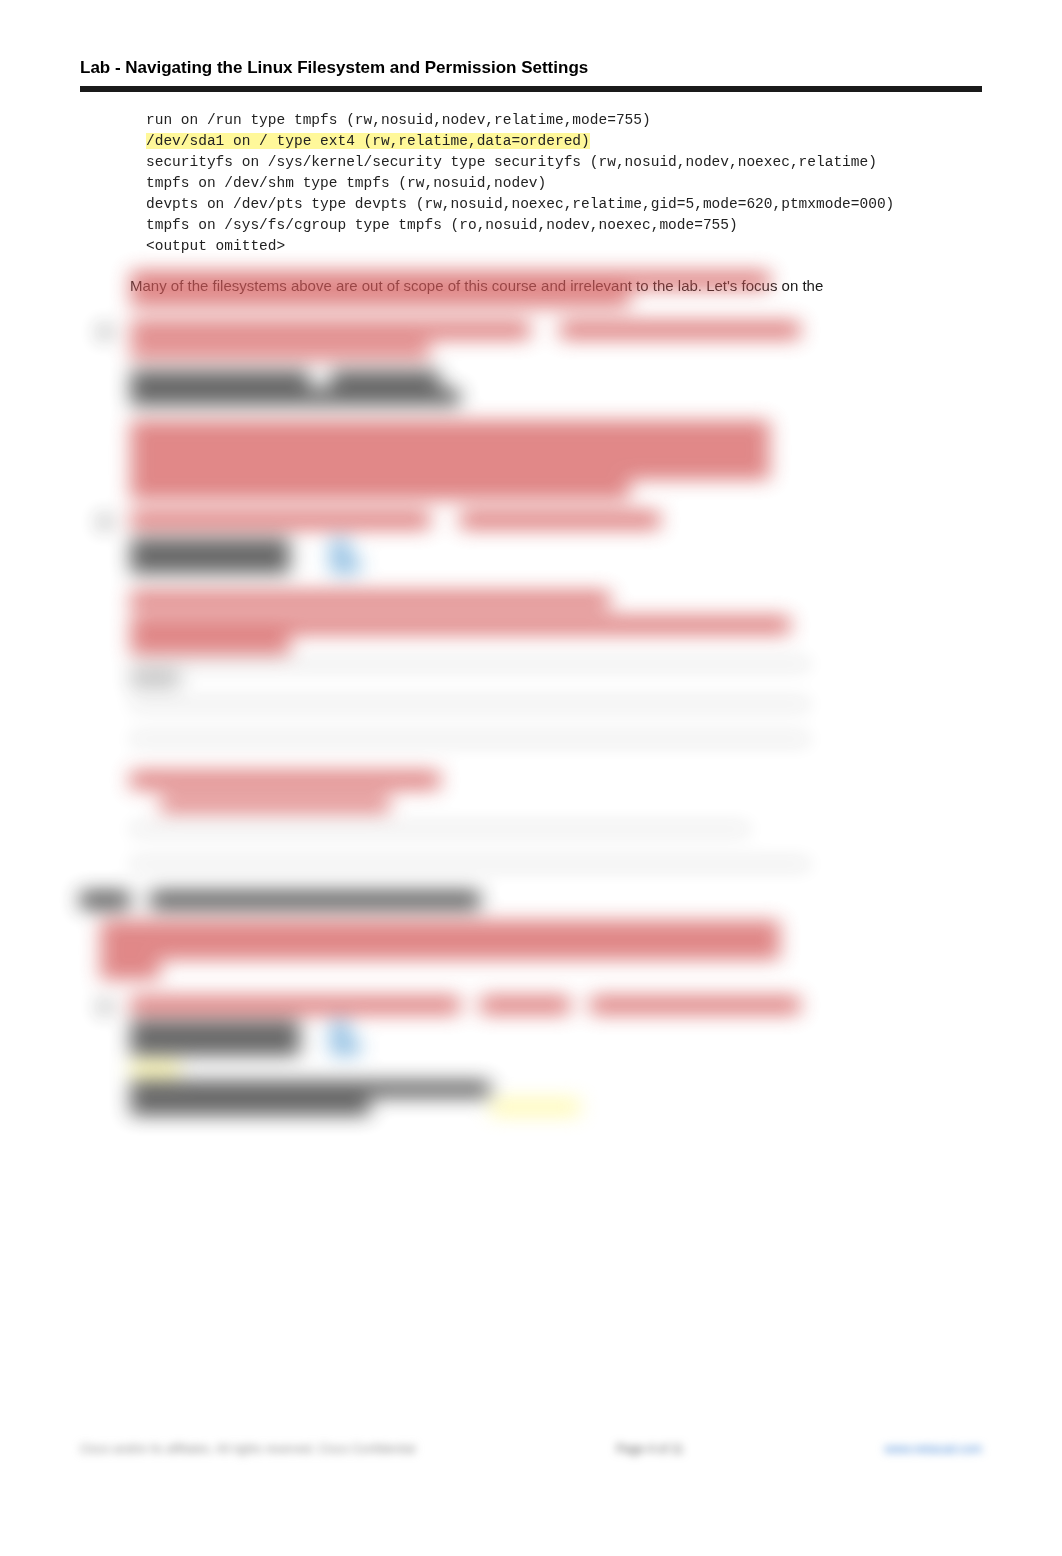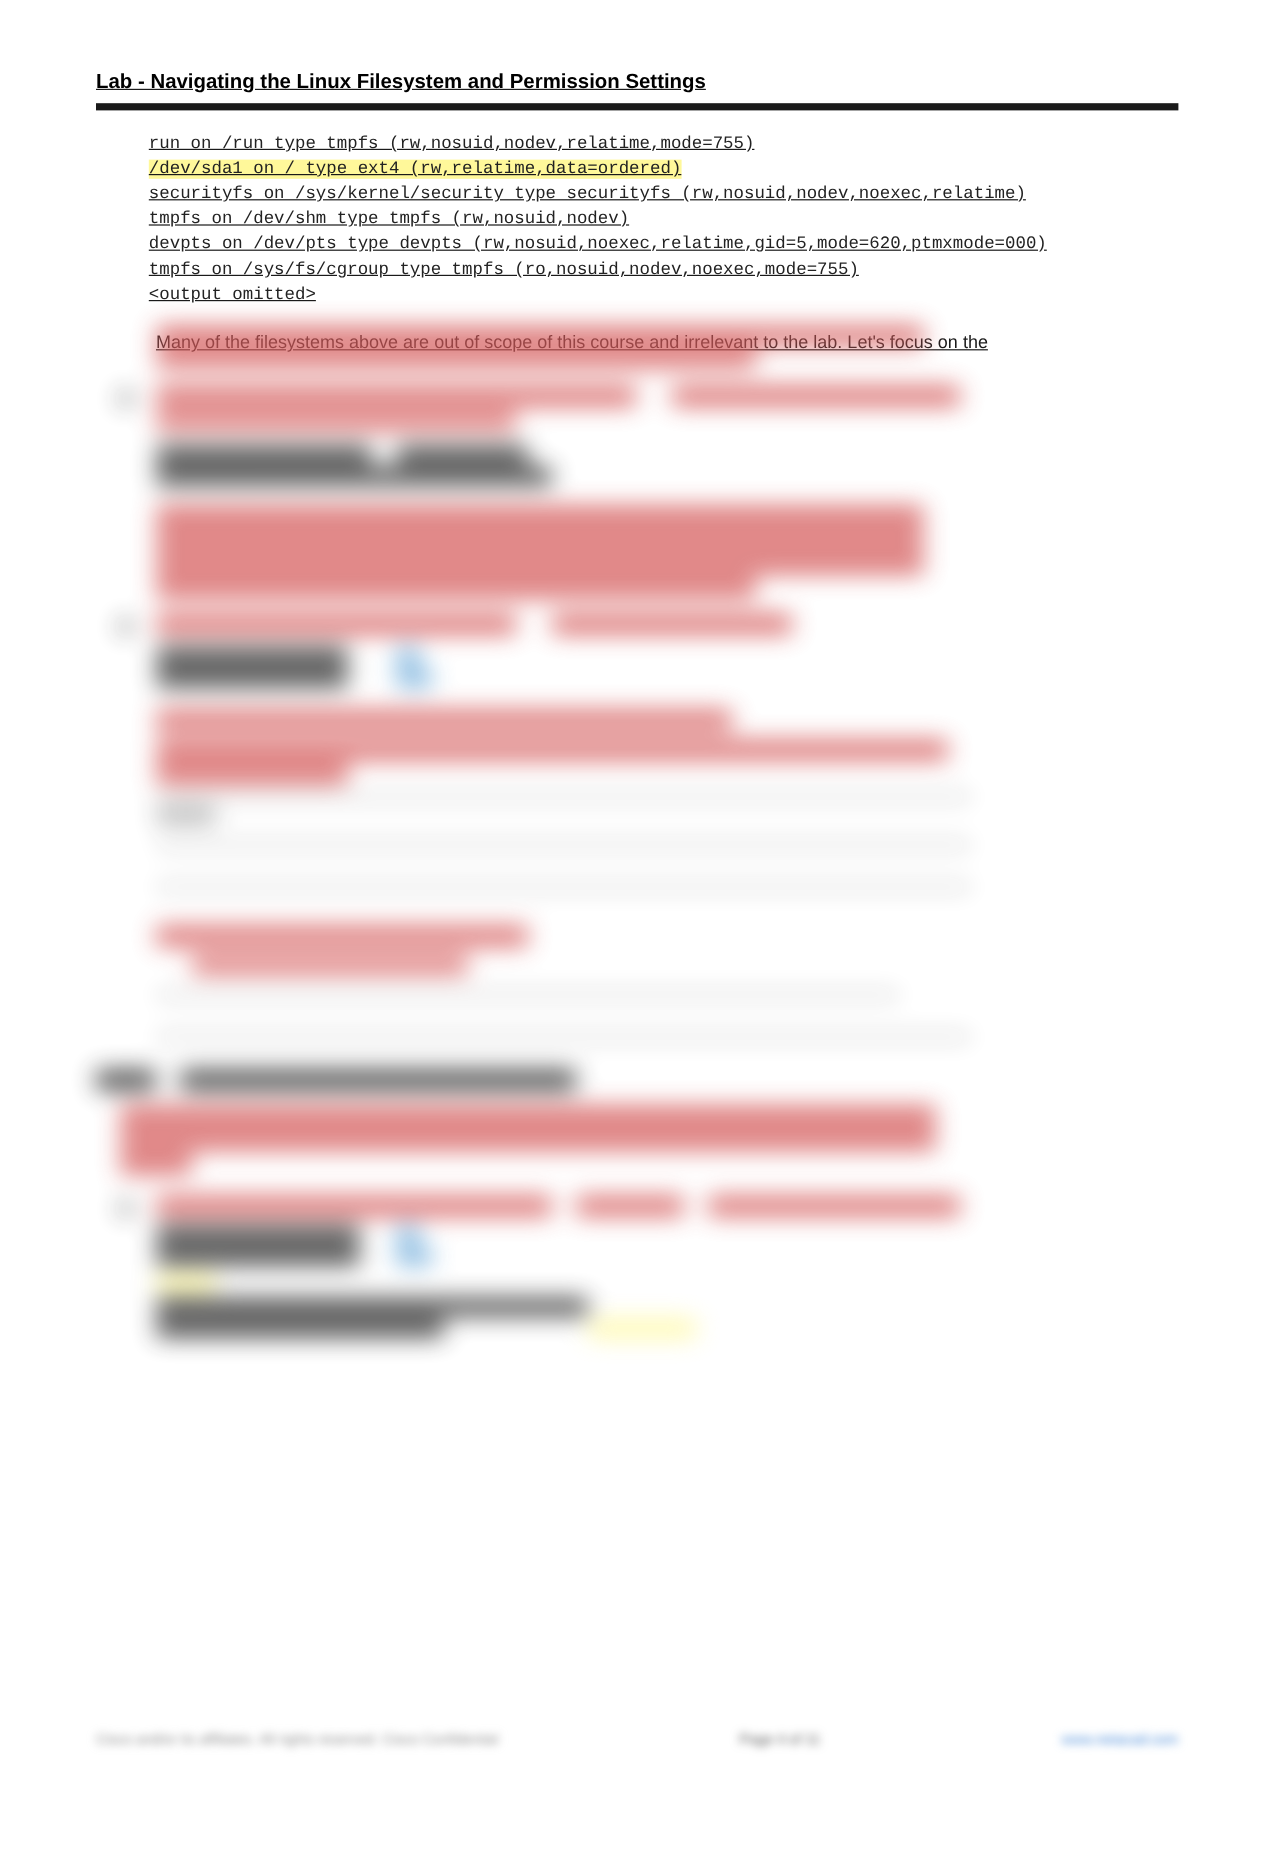--- a/index.html
+++ b/index.html
@@ -13,36 +13,35 @@
       background: #ffffff;
       font-family: Arial, Helvetica, sans-serif;
       color: #1a1a1a;
       position: relative;
       overflow: hidden;
     }
     .page {
       padding: 58px 80px 40px 80px;
       position: relative;
       height: 100%;
-      text-decoration: underline;
     }
     .header {
       font-weight: bold;
       font-size: 17px;
       color: #000;
       padding-bottom: 8px;
       border-bottom: 6px solid #1a1a1a;
       margin-bottom: 18px;
     }
     .code-block {
       font-family: "Courier New", Courier, monospace;
       font-size: 14.5px;
       line-height: 1.45;
       white-space: pre;
-      margin-left: 44px;
+      margin-left: 66px;
       color: #222;
     }
     .code-block .highlight {
       background: #fff89a;
       display: inline;
     }
     .body-text {
       font-size: 15px;
       line-height: 1.5;
       margin: 18px 0 0 50px;

